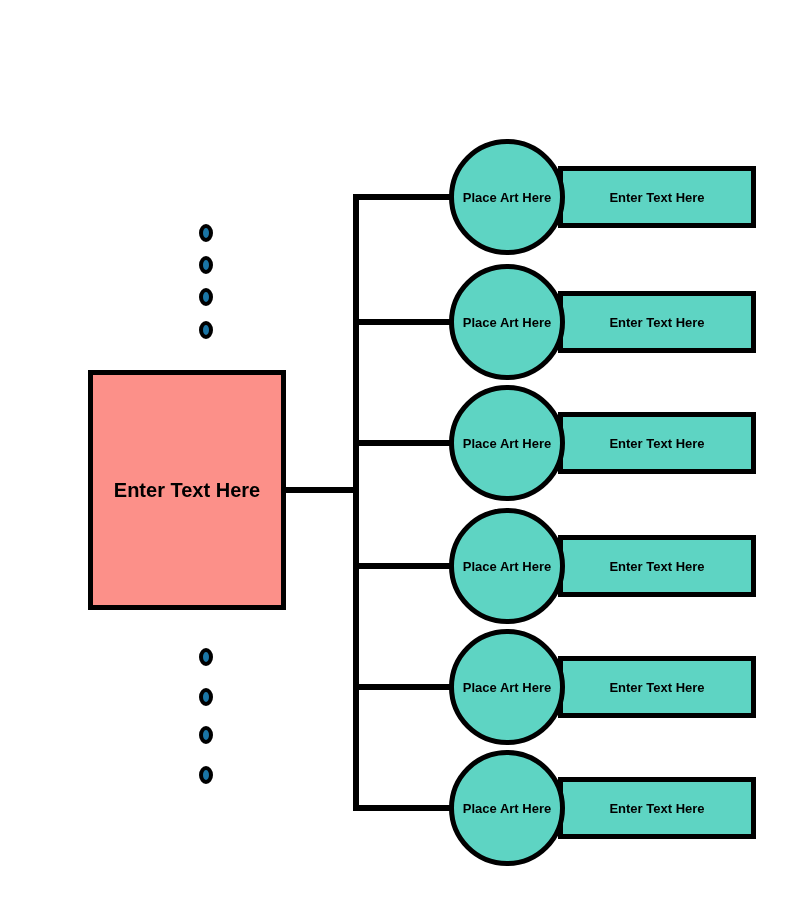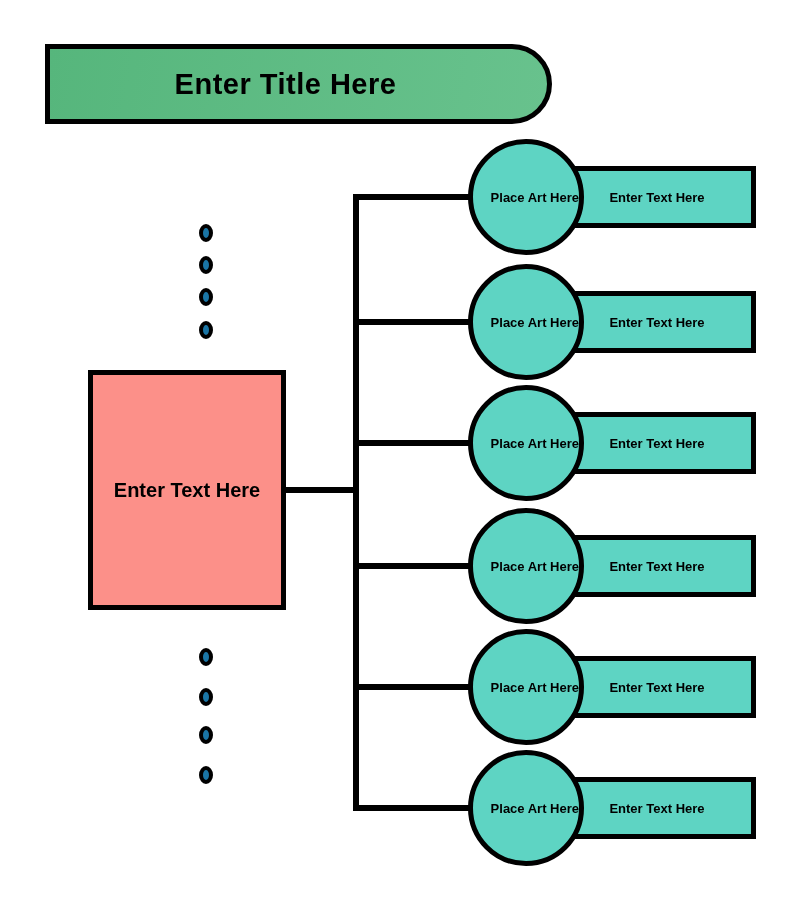--- a/index.html
+++ b/index.html
@@ -41,42 +41,39 @@
 
   
   .row { position:absolute; left:0; top:0; width:100%; height:100%; }
   .text-bar {
     position:absolute; left:558px; width:198px; height:62px;
     box-sizing:border-box; border:5px solid var(--outline); background:var(--teal);
     display:flex; align-items:center; justify-content:center; z-index:2;
   }
   .text-bar .label { font-size:13px; font-weight:bold; white-space:nowrap; }
   .art-circle {
-    position:absolute; left:468px; width:116px; height:116px;
+    position:absolute; left:449px; width:116px; height:116px;
     box-sizing:border-box; border:5px solid var(--outline); border-radius:50%;
     background:var(--teal);
-    display:flex; align-items:center; justify-content:flex-end; z-index:3;
+    display:flex; align-items:center; justify-content:center; z-index:3;
   }
   .art-circle .label { font-size:13px; font-weight:bold; white-space:nowrap; }
 
   
   .dot {
     position:absolute; left:199px; width:14px; height:18px;
     box-sizing:border-box; border:4px solid var(--outline); border-radius:50%;
     background:var(--dot-blue); z-index:1;
   }
 </style>
 </head>
 <body>
 
 <div class="canvas">
 
-  <div class="title-banner">
-    <span class="label">Enter Title Here</span>
-  </div>
 
   <div class="line trunk"></div>
   <div class="line center-branch"></div>
 
   <div class="center-box">
     <span class="label">Enter Text Here</span>
   </div>
 
   <div id="rows-host">
       <div class="row">

